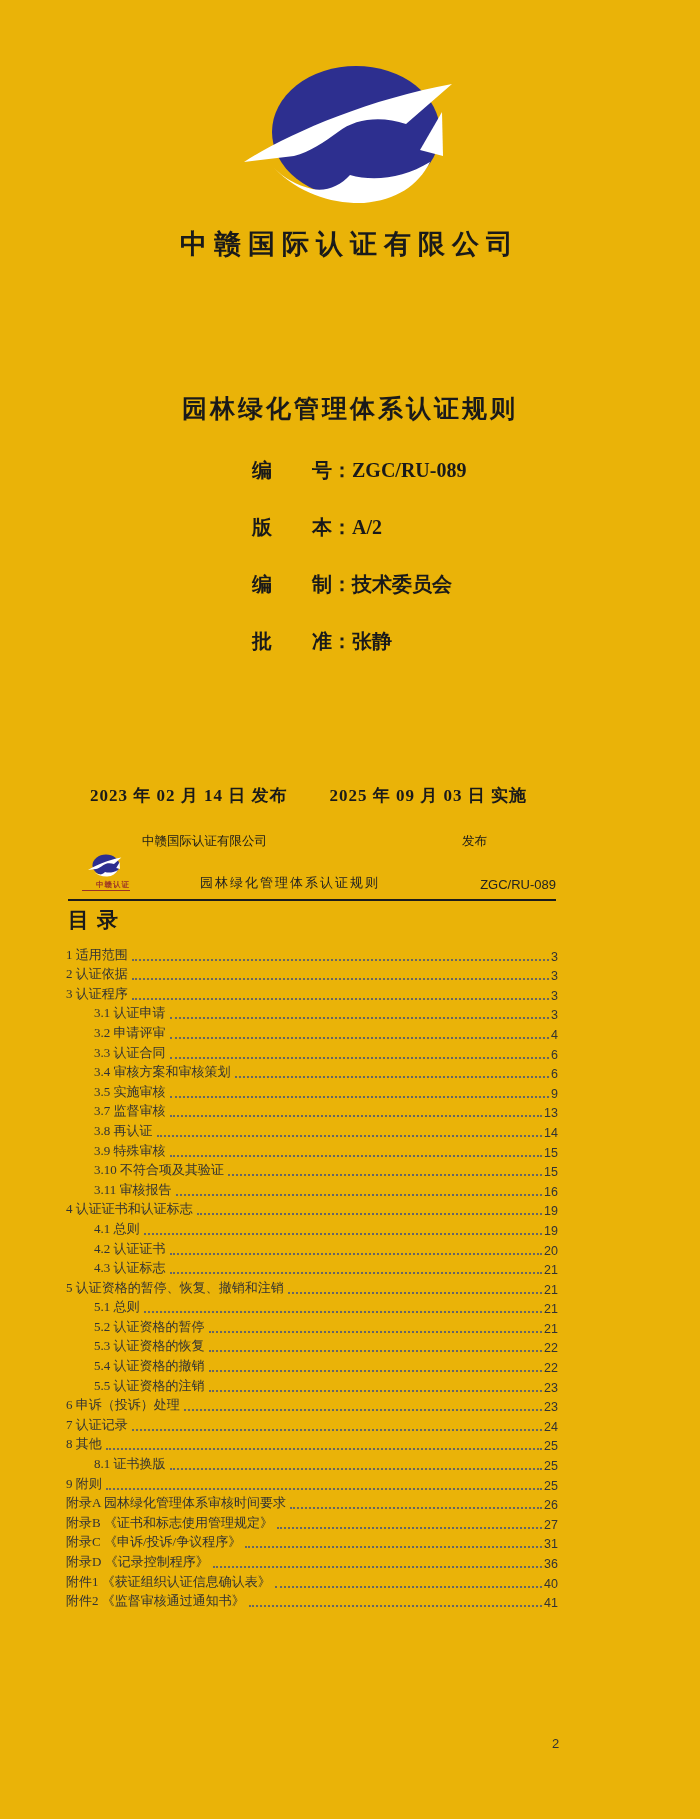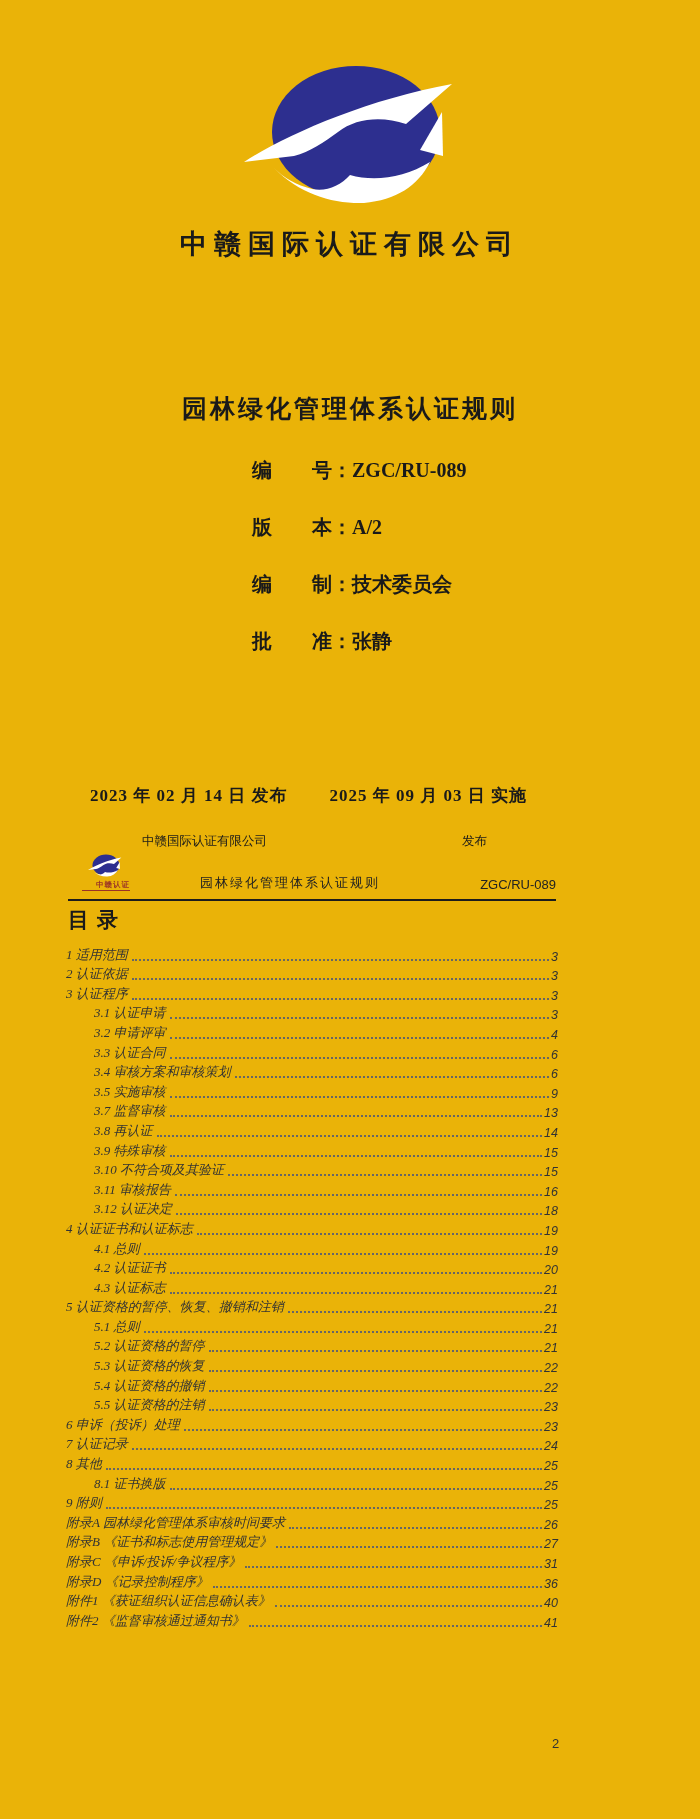--- a/index.html
+++ b/index.html
@@ -48,21 +48,21 @@
   .p2-header-docno{
     position:absolute;right:0;bottom:7px;font-size:13px;color:#222;
     font-family:"Liberation Sans","DejaVu Sans",sans-serif;
   }
   
   .toc-heading{
     position:absolute;top:906px;left:68px;width:488px;
     font-size:21px;font-weight:bold;letter-spacing:8px;
   }
   .toc{position:absolute;top:944px;left:66px;width:492px;}
-  .toc-row{display:flex;align-items:flex-end;height:19.6px;font-size:13px;color:#333;font-style:italic;}
+  .toc-row{display:flex;align-items:flex-end;height:19.6px;font-size:13px;color:#333;}
   .toc-row.lvl2{padding-left:28px;}
   .toc-label{white-space:nowrap;padding-right:2px;}
   .toc-dots{flex:1;border-bottom:2px dotted #666;margin:0 2px 3px 2px;min-width:10px;}
   .toc-page{white-space:nowrap;font-family:"Liberation Sans","DejaVu Sans",sans-serif;font-size:12.5px;}
   .page-num{
     position:absolute;top:1736px;left:552px;font-size:13px;color:#333;
     font-family:"Liberation Sans","DejaVu Sans",sans-serif;
   }
 </style>
 </head>
@@ -182,25 +182,20 @@
       <div class="toc-row lvl2">
         <span class="toc-label">3.10 不符合项及其验证</span>
         <span class="toc-dots"></span>
         <span class="toc-page">15</span>
       </div>
       <div class="toc-row lvl2">
         <span class="toc-label">3.11 审核报告</span>
         <span class="toc-dots"></span>
         <span class="toc-page">16</span>
       </div>
-      <div class="toc-row lvl2">
-        <span class="toc-label">3.12 认证决定</span>
-        <span class="toc-dots"></span>
-        <span class="toc-page">18</span>
-      </div>
       <div class="toc-row">
         <span class="toc-label">4 认证证书和认证标志</span>
         <span class="toc-dots"></span>
         <span class="toc-page">19</span>
       </div>
       <div class="toc-row lvl2">
         <span class="toc-label">4.1 总则</span>
         <span class="toc-dots"></span>
         <span class="toc-page">19</span>
       </div>

